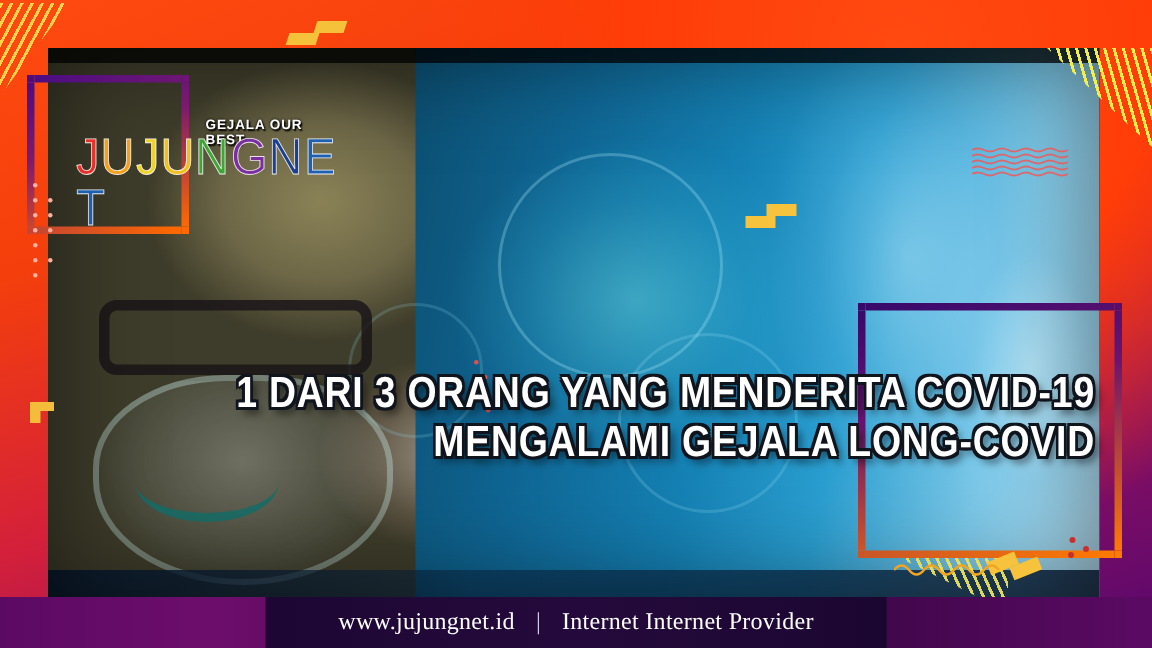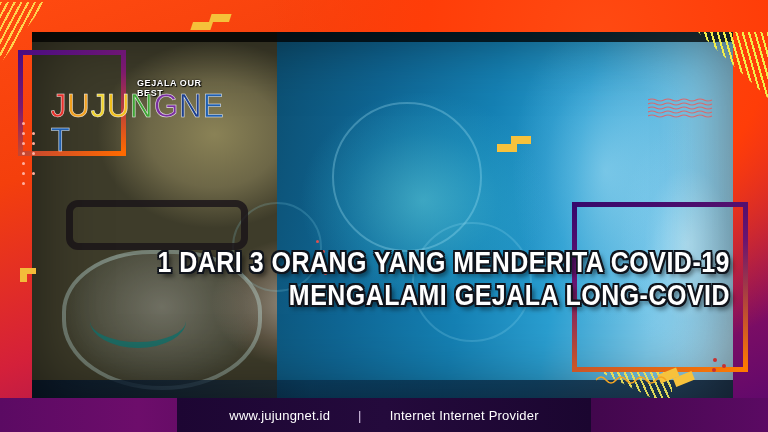--- a/index.html
+++ b/index.html
@@ -139,23 +139,23 @@
   .footer-band {
     position:absolute; left:0; bottom:0; width:768px; height:34px;
     background:linear-gradient(90deg,#5b0a63 0%, #6d0d6b 18%, #4b0855 48%, #3a0646 70%, #5b0a63 100%);
   }
   .footer-inner {
     position:absolute; left:177px; bottom:0; width:414px; height:34px;
     background:linear-gradient(90deg,#1d0633 0%, #240a3c 50%, #1b0630 100%);
   }
   .footer-text {
     position:absolute; left:0; bottom:0; width:768px; height:34px;
-    display:flex; align-items:center; justify-content:center; gap:28px;
-    color:#fff; font-size:13px; letter-spacing:.2px;
-    font-family:Liberation Sans, sans-serif;
+    display:flex; align-items:center; justify-content:center; gap:14px;
+    color:#fff; font-size:16px; letter-spacing:.2px;
+    font-family:Liberation Serif, serif;
   }
   .footer-sep { color:#d8c6e6; }
 </style>
 </head>
 <body>
 
 <div class="banner">
 
   <div class="photo">
     <div class="ph-layer ph-left"></div>

